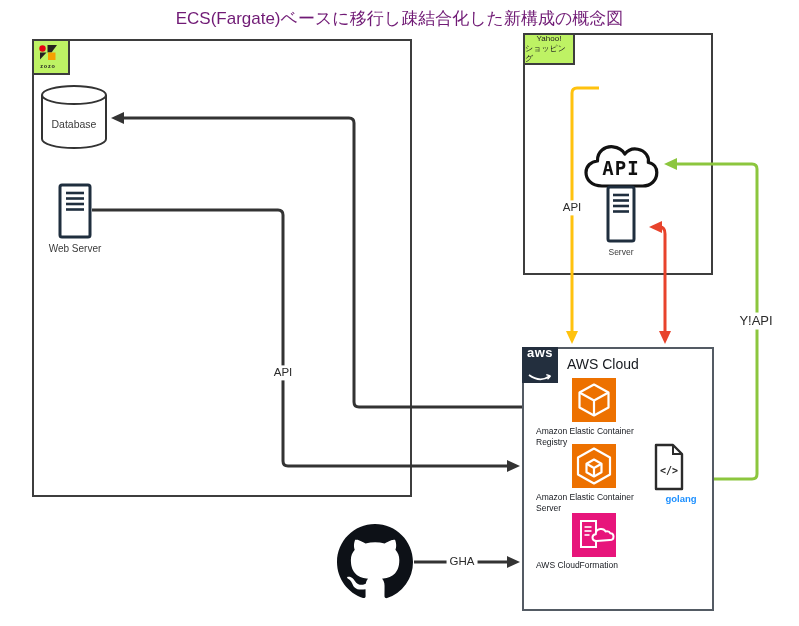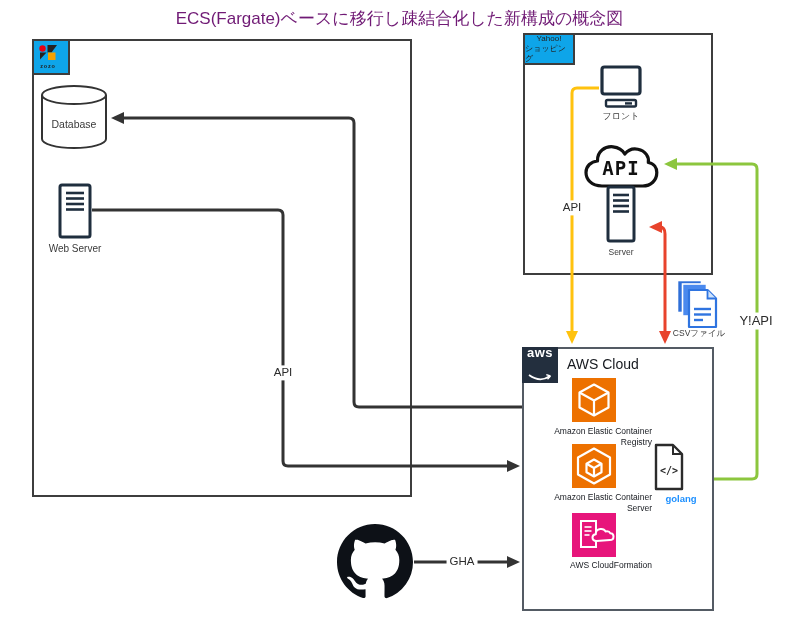--- a/index.html
+++ b/index.html
@@ -4,35 +4,35 @@
 <style>
   html,body{margin:0;padding:0;background:#fff;}
   .stage{position:relative;width:799px;height:626px;background:#fff;
          font-family:"Liberation Sans","DejaVu Sans",sans-serif;color:#2b2b2b;overflow:hidden;}
   .title{position:absolute;left:0;top:7px;width:100%;text-align:center;
          font-size:17px;color:#701a75;}
   .box{position:absolute;border:2px solid #3d3d3d;background:#fff;box-sizing:border-box;}
   .left-box{left:32px;top:39px;width:380px;height:458px;}
   .yahoo-box{left:523px;top:33px;width:190px;height:242px;}
   .aws-box{left:522px;top:347px;width:192px;height:264px;border-color:#545b64;}
-  .badge{position:absolute;border:2px solid #3d3d3d;background:#0ea5e9;box-sizing:border-box;}
+  .badge{position:absolute;border:2px solid #3d3d3d;background:#bef264;box-sizing:border-box;}
   .zozo-badge{left:32px;top:39px;width:38px;height:36px;}
   .yahoo-badge{left:523px;top:33px;width:52px;height:32px;display:flex;flex-direction:column;
                align-items:center;justify-content:center;font-size:8px;line-height:10px;color:#222;}
   .node{position:absolute;}
   .node-label{position:absolute;text-align:center;color:#3a3a3a;}
   .db-label{left:0;top:34px;width:68px;font-size:10.5px;}
   .edge-label{position:absolute;background:#fff;color:#2b2b2b;text-align:center;
               font-size:11.5px;line-height:1.15;padding:1px 3px;transform:translate(-50%,-50%);z-index:6;}
   .connectors{position:absolute;left:0;top:0;z-index:5;pointer-events:none;}
   .aws-logo{position:absolute;left:522px;top:347px;width:36px;height:36px;background:#232F3E;
             display:flex;flex-direction:column;align-items:center;justify-content:space-between;z-index:2;}
   .aws-logo span{color:#fff;font-weight:bold;font-size:13px;line-height:12px;letter-spacing:0.5px;}
   .aws-title{position:absolute;left:567px;top:356px;font-size:14px;color:#16191f;text-align:center;}
-  .aws-label{position:absolute;width:116px;text-align:right;font-size:8.5px;line-height:11px;color:#16191f;}
+  .aws-label{position:absolute;width:116px;text-align:left;font-size:8.5px;line-height:11px;color:#16191f;}
   .go-label{position:absolute;left:656px;top:493px;width:50px;text-align:center;
             font-size:9.5px;font-weight:bold;color:#1E90FF;}
   .cloud-api-text{font-family:"DejaVu Sans Mono","Liberation Mono",monospace;font-weight:bold;
                   font-size:19px;fill:#111;letter-spacing:1px;}
   .go-code{font-family:"DejaVu Sans Mono","Liberation Mono",monospace;font-weight:bold;font-size:10px;fill:#2b2b2b;}
   .zozo-text{font-family:"Liberation Sans",sans-serif;font-weight:bold;font-size:5.5px;
              letter-spacing:0.8px;fill:#222;}
 </style>
 </head>
 <body>
@@ -72,59 +72,39 @@
       <line x1="8" y1="26.5" x2="26" y2="26.5" stroke="#1f2e3e" stroke-width="2.6"></line>
     </svg>
     <div class="node-label" style="left:-31px;top:60px;width:96px;font-size:10px;">Web Server</div>
   </div>
 
   <div class="badge yahoo-badge">
     <span>Yahoo!</span>
     <span>ショッピング</span>
   </div>
 
-  <div class="node" style="left:598px;top:64px;">
-    <svg width="46" height="46" viewBox="0 0 46 46">
-      <rect x="4" y="3" width="38" height="27" rx="2.5" fill="#fff" stroke="#1f2e3e" stroke-width="3.2"></rect>
-      <rect x="8" y="36" width="30" height="6.5" rx="1.5" fill="#fff" stroke="#1f2e3e" stroke-width="2.4"></rect>
-      <rect x="27" y="38.2" width="7" height="2.4" fill="#1f2e3e"></rect>
-    </svg>
-    <div class="node-label" style="left:-7px;top:46px;width:60px;font-size:9px;">フロント</div>
-  </div>
 
   <div class="node" style="left:582px;top:141px;">
     <svg width="78" height="52" viewBox="0 0 78 52">
       <path d="M20 45 C9 45 4 38 4 31.5 C4 25 9 20.5 15.5 20 C15 10.5 23 5 31 5.8 C36.3 6.3 40.5 9 42.8 13 C45.8 9.3 50.8 7.2 55.8 8.2 C63.6 9.7 67.3 16 66.3 21.5 C72.3 22.5 74.8 27 74.8 31.5 C74.8 39.5 68.8 45 60.8 45 Z" fill="#fff" stroke="#111" stroke-width="3.2" stroke-linejoin="round"></path>
       <text x="39" y="34" text-anchor="middle" class="cloud-api-text">API</text>
     </svg>
   </div>
 
   <div class="node" style="left:606px;top:185px;">
     <svg width="30" height="58" viewBox="0 0 30 58">
       <rect x="2" y="2" width="26" height="54" rx="2" fill="#fff" stroke="#1f2e3e" stroke-width="3"></rect>
       <line x1="7" y1="10" x2="23" y2="10" stroke="#1f2e3e" stroke-width="2.6"></line>
       <line x1="7" y1="15.5" x2="23" y2="15.5" stroke="#1f2e3e" stroke-width="2.6"></line>
       <line x1="7" y1="21" x2="23" y2="21" stroke="#1f2e3e" stroke-width="2.6"></line>
       <line x1="7" y1="26.5" x2="23" y2="26.5" stroke="#1f2e3e" stroke-width="2.6"></line>
     </svg>
     <div class="node-label" style="left:-15px;top:62px;width:60px;font-size:8.5px;">Server</div>
   </div>
 
-  <div class="node" style="left:676px;top:279px;">
-    <svg width="46" height="52" viewBox="0 0 46 52">
-      <rect x="1.5" y="1.5" width="24" height="32" fill="#2f6fd8" stroke="#fff" stroke-width="1.6"></rect>
-      <rect x="6.5" y="5" width="24" height="32" fill="#4a89ee" stroke="#fff" stroke-width="1.6"></rect>
-      <path d="M13 11 H31.5 L40 19.5 V48 H13 Z" fill="#fff" stroke="#2f74e0" stroke-width="2.2" stroke-linejoin="round"></path>
-      <path d="M31.5 11 V19.5 H40" fill="#cfe3fc" stroke="#2f74e0" stroke-width="1.8"></path>
-      <line x1="18" y1="30" x2="35" y2="30" stroke="#2f74e0" stroke-width="2.4"></line>
-      <line x1="18" y1="35.5" x2="35" y2="35.5" stroke="#2f74e0" stroke-width="2.4"></line>
-      <line x1="18" y1="41" x2="27" y2="41" stroke="#2f74e0" stroke-width="2.4"></line>
-    </svg>
-    <div class="node-label" style="left:-9px;top:49px;width:64px;font-size:8.5px;">CSVファイル</div>
-  </div>
 
   <div class="aws-logo">
     <span>aws</span>
     <svg width="28" height="10" viewBox="0 0 28 10">
       <path d="M3 2 Q14 10 24 3" fill="none" stroke="#fff" stroke-width="1.7"></path>
       <path d="M24.5 3 l-4.2 -1.4 M24.5 3 l-3 3.2" fill="none" stroke="#fff" stroke-width="1.4"></path>
     </svg>
   </div>
   <div class="aws-title">AWS Cloud</div>
 

